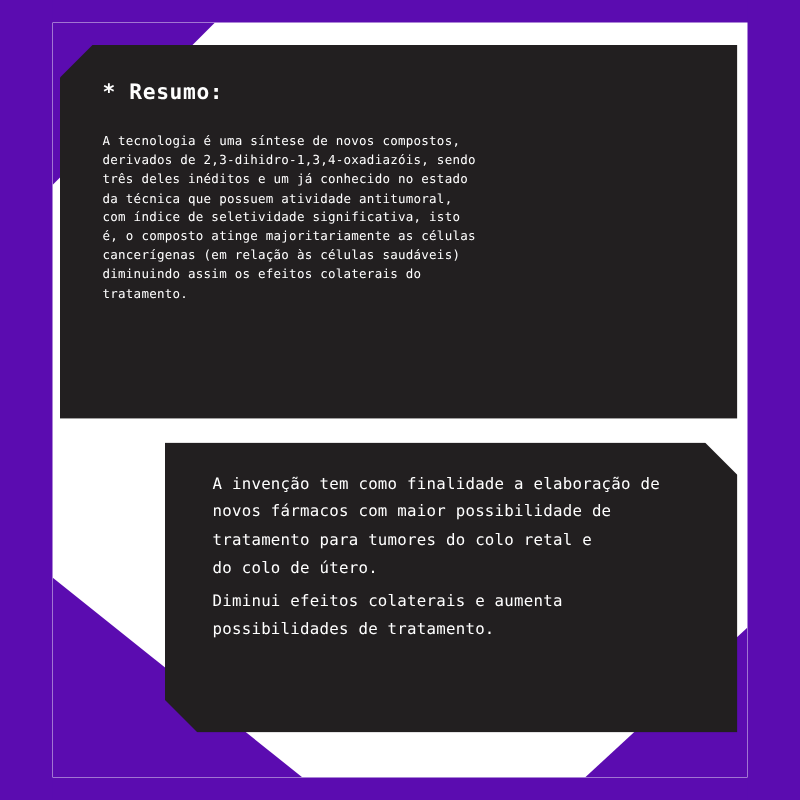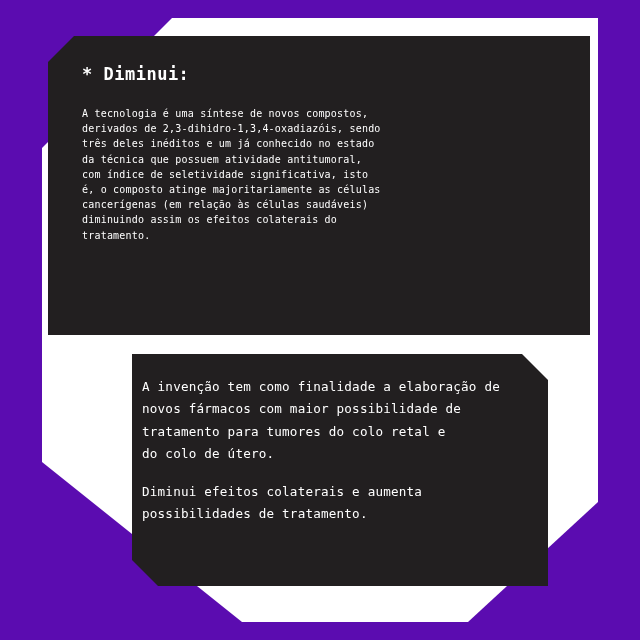--- a/index.html
+++ b/index.html
@@ -82,23 +82,23 @@
     top: 36px;
     width: 542px;
     height: 299px;
     padding: 28px 30px 10px 34px;
     
     clip-path: polygon(26px 0, 100% 0, 100% 100%, 0 100%, 0 26px);
   }
   #card-bottom {
     left: 132px;
     top: 354px;
-    width: 416px;
+    width: 458px;
     height: 232px;
-    padding: 22px 26px 10px 10px;
+    padding: 22px 26px 10px 38px;
     
     clip-path: polygon(0 0, calc(100% - 26px) 0, 100% 26px, 100% 100%, 26px 100%, 0 calc(100% - 26px));
   }
 
   .heading {
     font-size: 17px;
     font-weight: bold;
     letter-spacing: 0.5px;
     margin: 0 0 22px 0;
     white-space: pre;
@@ -118,39 +118,39 @@
     letter-spacing: 0.2px;
   }
   .heading-small {
     font-size: 15px;
     font-weight: bold;
     margin: 20px 0 18px 0;
     white-space: pre;
     letter-spacing: 0.3px;
   }
   .body-small.second {
-    margin-top: 15px;
+    margin-top: 4px;
   }
 </style>
 </head>
 <body>
 
 <div id="page">
 
   <div class="frame-top"></div>
   <div class="frame-bottom"></div>
   <div class="frame-left"></div>
   <div class="frame-right"></div>
 
   <div class="wedge-tl"></div>
   <div class="wedge-bl"></div>
   <div class="wedge-br"></div>
 
   <div class="card" id="card-top">
-    <div class="heading">* Diminui:</div>
+    <div class="heading">* Resumo:</div>
     <div class="body-big">A tecnologia é uma síntese de novos compostos,
 derivados de 2,3-dihidro-1,3,4-oxadiazóis, sendo
 três deles inéditos e um já conhecido no estado
 da técnica que possuem atividade antitumoral,
 com índice de seletividade significativa, isto
 é, o composto atinge majoritariamente as células
 cancerígenas (em relação às células saudáveis)
 diminuindo assim os efeitos colaterais do
 tratamento.</div>
   </div>

